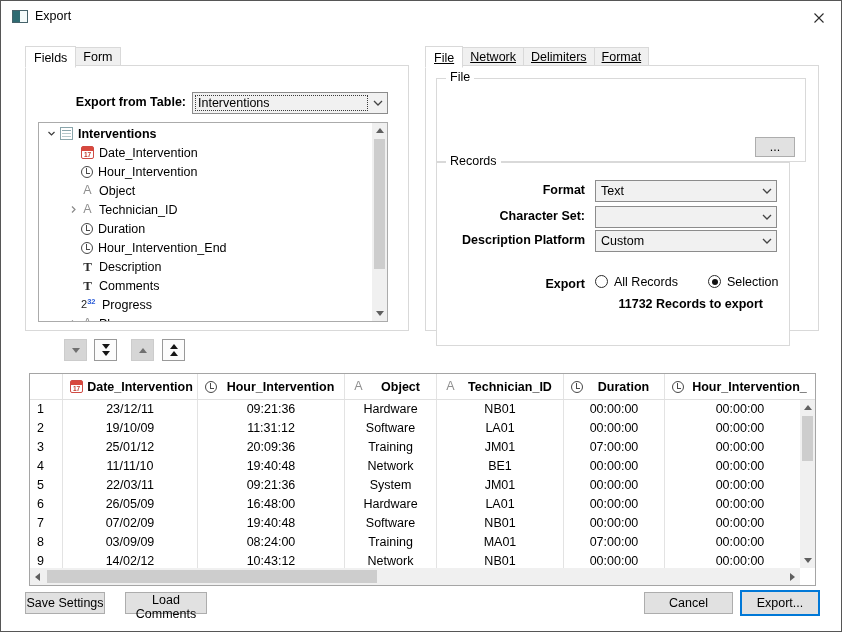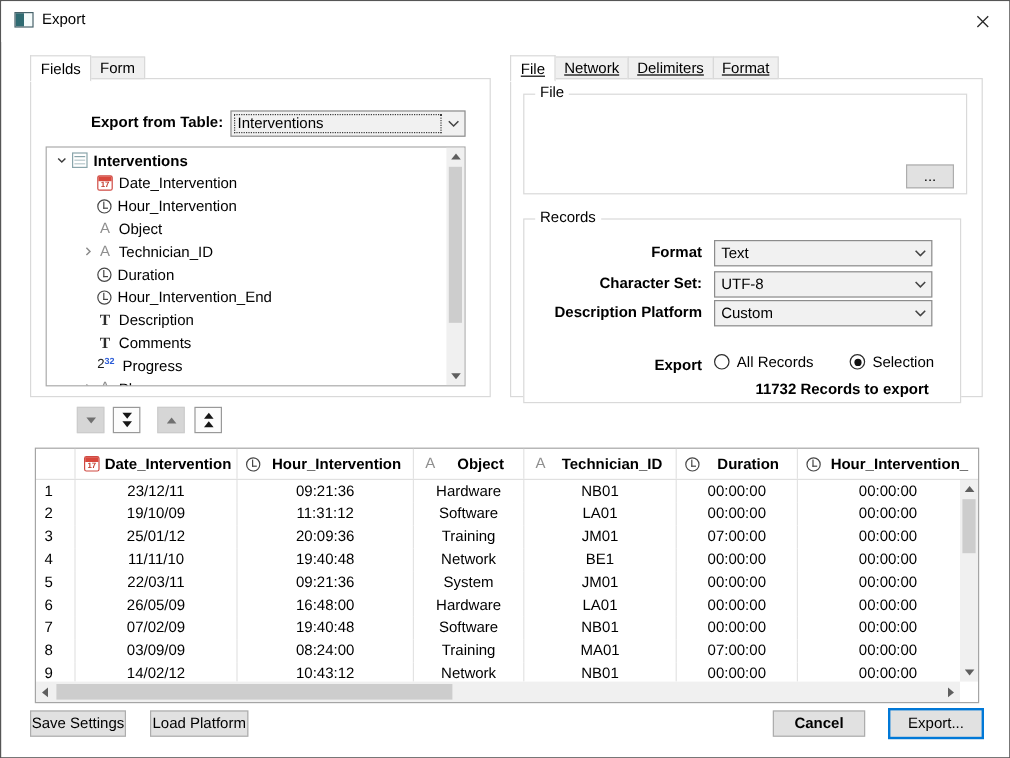--- a/index.html
+++ b/index.html
@@ -74,21 +74,21 @@
   .tri3.up{border-left:4px solid transparent;border-right:4px solid transparent;border-bottom:5px solid #5f5f5f;}
   .tri3.down{border-left:4px solid transparent;border-right:4px solid transparent;border-top:5px solid #5f5f5f;}
   .tri3.left{border-top:4px solid transparent;border-bottom:4px solid transparent;border-right:5px solid #5f5f5f;}
   .tri3.right{border-top:4px solid transparent;border-bottom:4px solid transparent;border-left:5px solid #5f5f5f;}
 
   
   .group{position:absolute;border:1px solid #d9d9d9;background:#fff;}
   .group-label{position:absolute;top:-9px;left:9px;background:#fff;padding:0 4px;}
   .group-file{left:10px;top:12px;right:12px;height:84px;}
   .browse-btn{position:absolute;right:10px;bottom:4px;width:40px;height:20px;background:#e1e1e1;border:1px solid #adadad;}
-  .group-records{left:10px;top:96px;right:17px;height:154px;margin-top:20px;}
+  .group-records{left:10px;top:96px;right:28px;height:184px;}
   .rlab{position:absolute;left:0;width:148px;text-align:right;font-weight:bold;white-space:nowrap;}
   .rcombo{position:absolute;left:158px;width:182px;height:22px;}
   .hint{position:absolute;top:92px;right:32px;font-weight:bold;white-space:nowrap;}
   .count{position:absolute;top:134px;right:26px;font-weight:bold;white-space:nowrap;}
   .radio-wrap{position:absolute;display:flex;align-items:flex-start;gap:6px;white-space:nowrap;}
   .radio{width:13px;height:13px;border:1px solid #2b2b2b;border-radius:50%;background:#fff;position:relative;flex:none;}
   .radio.checked::after{content:"";position:absolute;inset:2.5px;border-radius:50%;background:#111;}
 
   
   .move-row{position:absolute;left:28px;top:338px;display:flex;}
@@ -112,21 +112,21 @@
   .td{height:19px;line-height:19px;text-align:center;border-right:1px solid #e3e3e3;white-space:nowrap;overflow:hidden;}
   .td:last-child{border-right:none;}
   .td.rownum{text-align:left;padding-left:7px;}
   .preview .sb-v{top:26px;bottom:17px;}
   .preview .sb-h{left:0;right:15px;bottom:0;}
 
   
   .btn{position:absolute;background:#e1e1e1;border:1px solid #adadad;height:22px;}
   .btn-save{left:24px;top:591px;width:80px;}
   .btn-load{left:124px;top:591px;width:82px;}
-  .btn-cancel{left:643px;top:591px;width:77px;font-weight:bold;}
+  .btn-cancel{left:643px;top:591px;width:89px;}
   .btn-export{left:739px;top:589px;width:80px;height:26px;border:2px solid #0078d7;}
 </style>
 </head>
 <body>
 
 <div class="dialog">
 
   <div class="titlebar">
     <span class="app-icon"></span>
     <span class="win-title">Export</span>
@@ -260,21 +260,20 @@
           <span class="combo-val">Text</span>
           <span class="combo-btn">
             <svg width="10" height="6" viewBox="0 0 10 6">
                 <path d="M1 1 L5 5 L9 1" fill="none" stroke="#444" stroke-width="1.3"></path>
               </svg>
           </span>
         </div>
 
         <label class="rlab" style="top:46px;">Character Set:</label>
         <div class="combo rcombo" style="top:43px;">
-          <span class="combo-val">UTF-8</span>
           <span class="combo-btn">
             <svg width="10" height="6" viewBox="0 0 10 6">
                 <path d="M1 1 L5 5 L9 1" fill="none" stroke="#444" stroke-width="1.3"></path>
               </svg>
           </span>
         </div>
 
         <label class="rlab" style="top:70px;">Description Platform</label>
         <div class="combo rcombo" style="top:67px;">
           <span class="combo-val">Custom</span>
@@ -446,17 +445,17 @@
           <i class="tri3 left"></i>
         </span>
       <span class="sb-thumb h" style="left:17px;width:330px;"></span>
       <span class="sb-arrow right">
           <i class="tri3 right"></i>
         </span>
     </div>
   </div>
 
   <button class="btn btn-save">Save Settings</button>
-  <button class="btn btn-load">Load Platform</button>
+  <button class="btn btn-load">Load Comments</button>
   <button class="btn btn-cancel">Cancel</button>
   <button class="btn btn-export">Export...</button>
 
 </div>
 
 </body></html>

